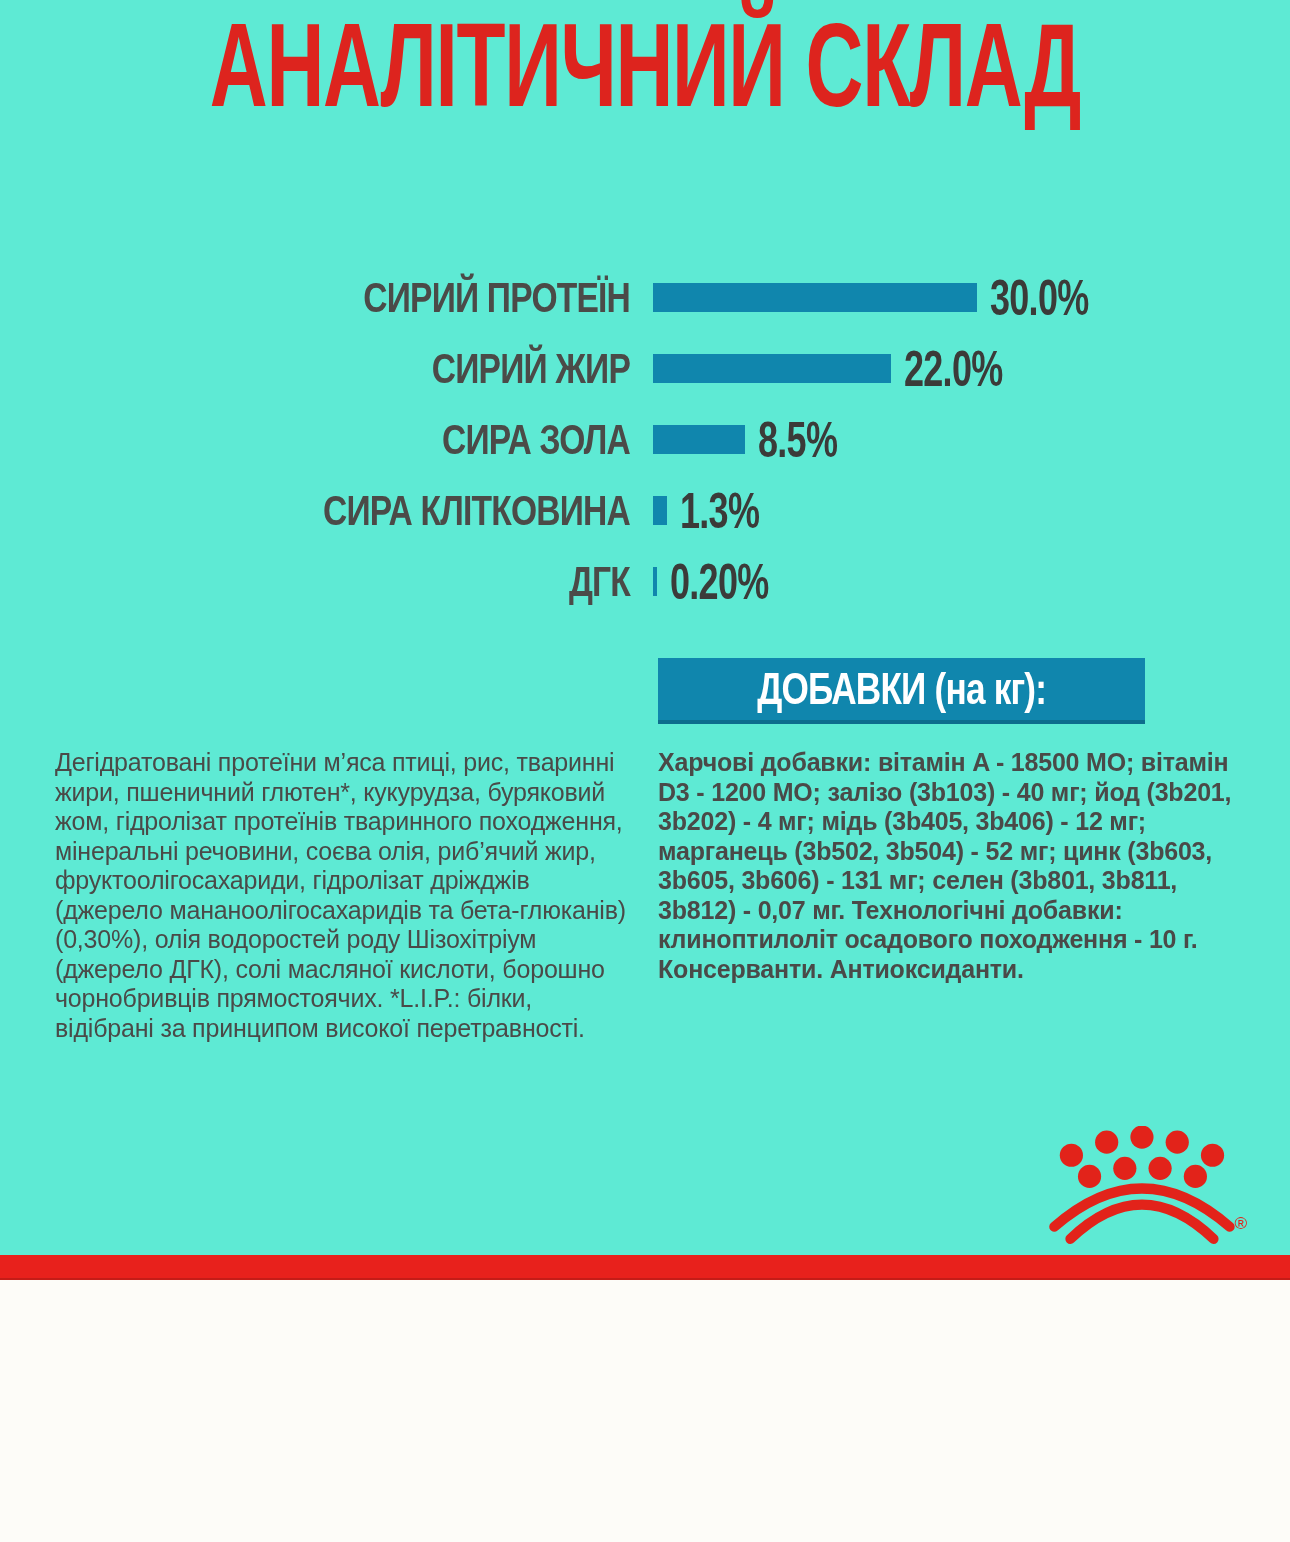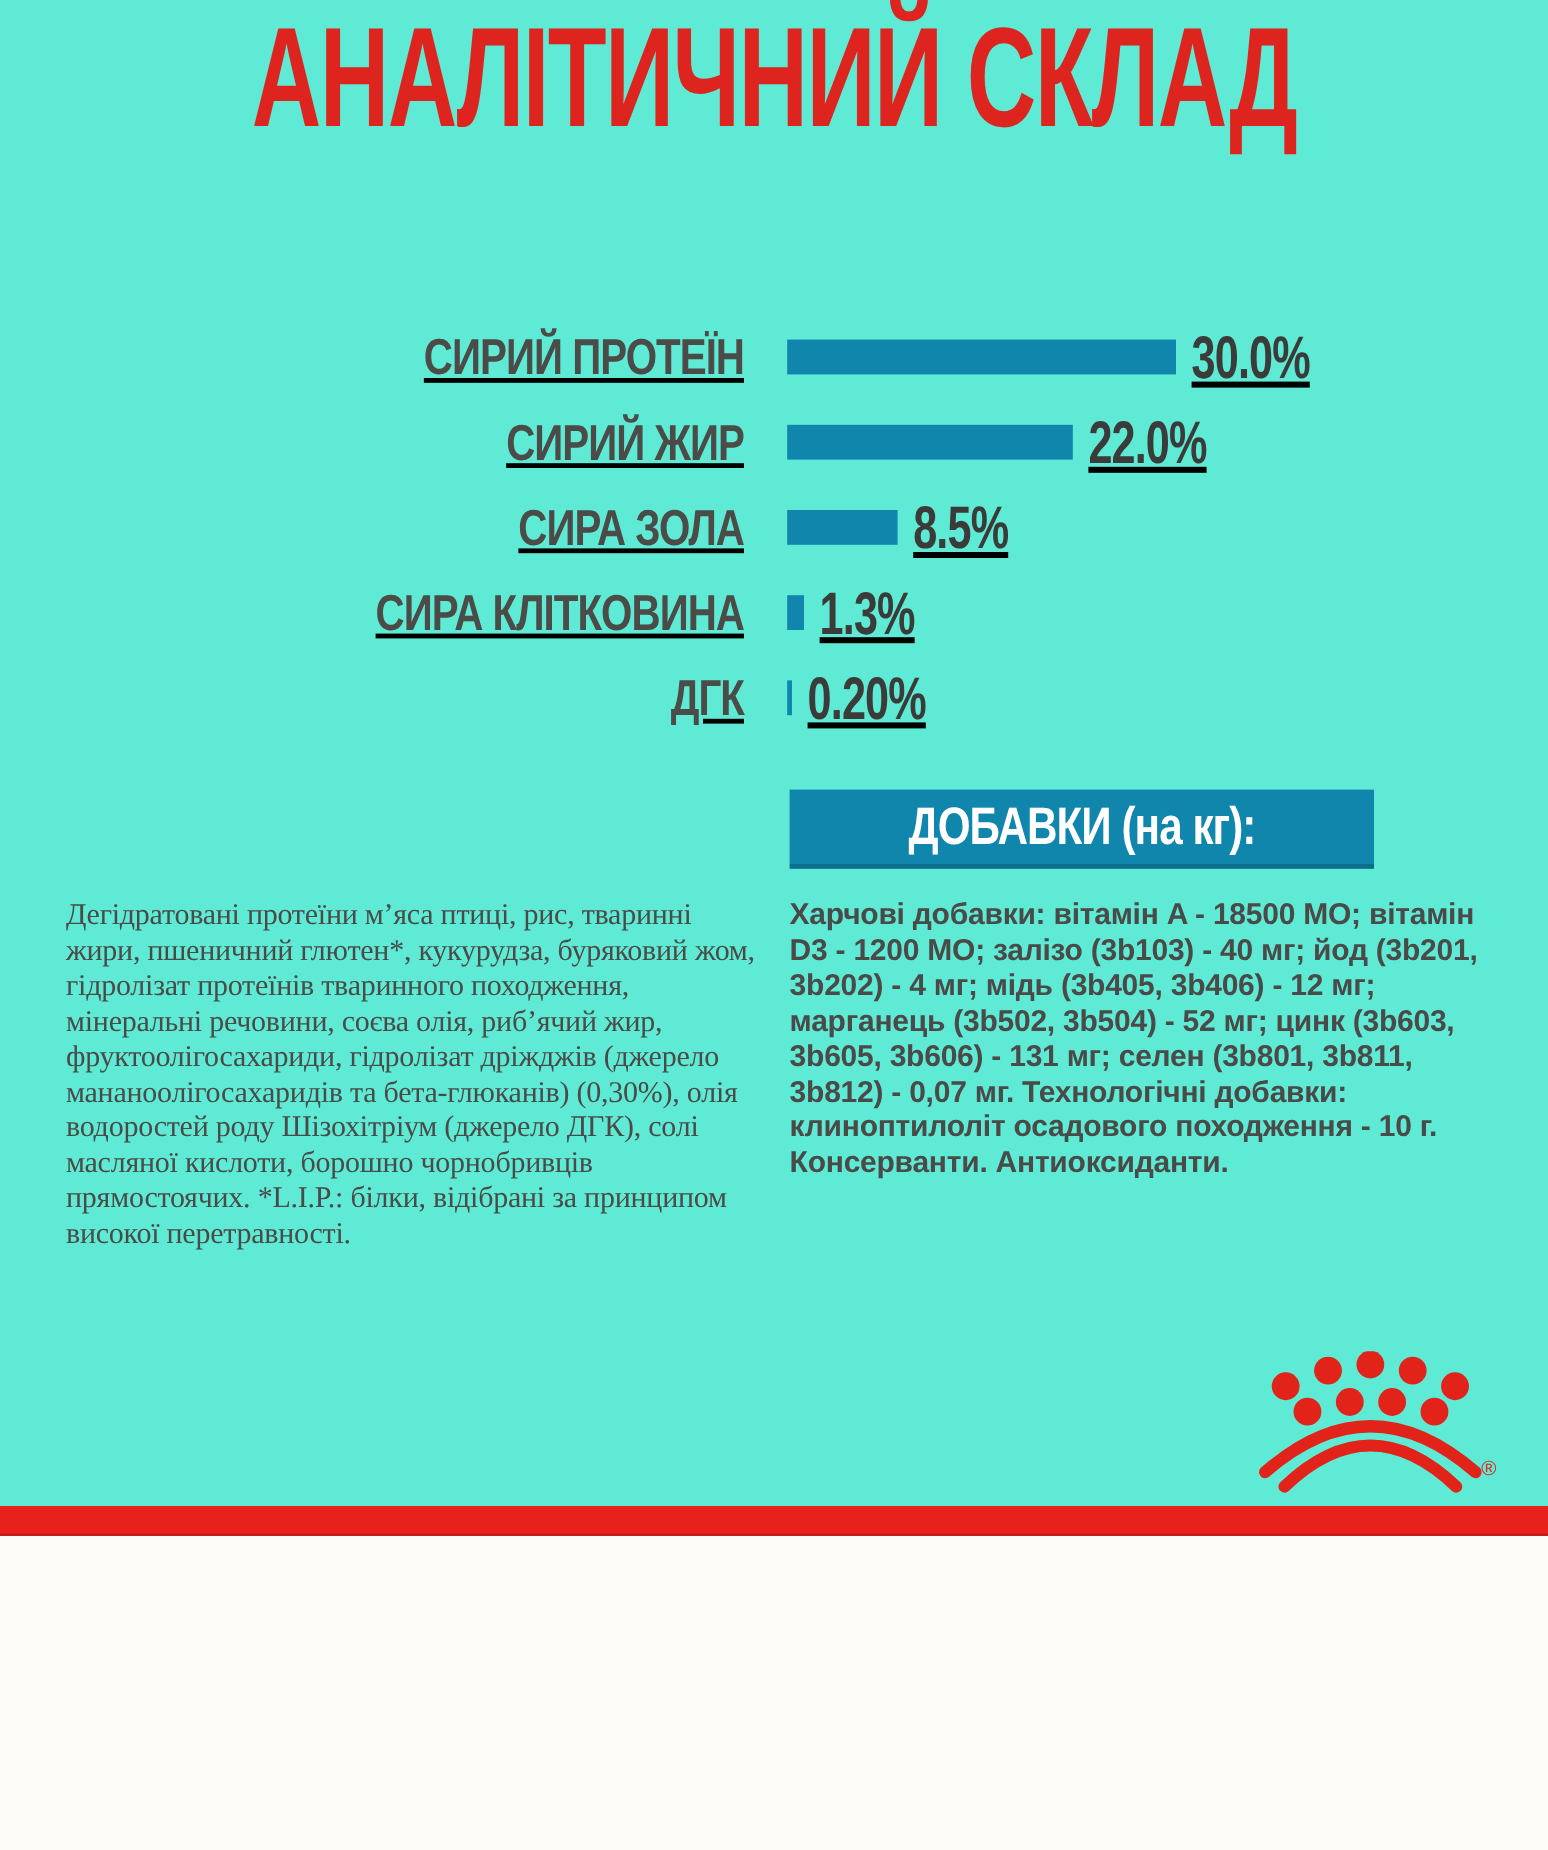--- a/index.html
+++ b/index.html
@@ -15,29 +15,29 @@
     position:absolute;top:6px;left:0;width:1290px;
     margin:0;text-align:center;
     font-size:118px;line-height:1.0;font-weight:700;
     letter-spacing:-2px;
     color:var(--red-accent,#dd241e);
     transform:scaleX(0.68);
     transform-origin:50% 0;
     white-space:nowrap;
   }
   
-  .chart{position:absolute;top:262px;left:0;width:1095px;text-decoration:underline;}
+  .chart{position:absolute;top:262px;left:10px;width:1095px;}
   .bar-row{display:flex;align-items:center;height:71px;}
   .bar-label{
     width:620px;flex:0 0 620px;text-align:right;
     font-size:42px;font-weight:700;color:#4b4b48;
     letter-spacing:-1px;white-space:nowrap;
     transform:scaleX(0.80);transform-origin:100% 50%;
   }
-  .bar-track{display:flex;align-items:center;margin-left:36px;text-align:right;}
+  .bar-track{display:flex;align-items:center;margin-left:23px;text-align:right;}
   .bar{height:29px;background:var(--teal,#1086ad);}
   .bar-value{
     margin-left:13px;
     font-size:50px;font-weight:700;color:#3b3b39;
     letter-spacing:-1px;white-space:nowrap;
     transform:scaleX(0.72);transform-origin:0 50%;
   }
   
   .section-header{
     position:absolute;top:658px;height:62px;
@@ -52,21 +52,21 @@
   }
   .hdr-left{left:55px;width:566px;}
   .hdr-right{left:658px;width:487px;}
   
   .body-text{
     position:absolute;top:748px;margin:0;
     font-size:25px;line-height:29.5px;
     color:#4a4a48;letter-spacing:-0.2px;
     text-align:left;
   }
-  .text-left{left:55px;width:575px;font-family:Liberation Serif, serif;}
+  .text-left{left:55px;width:575px;}
   .text-right{left:658px;width:585px;font-weight:bold;}
   
   .logo{position:absolute;left:1046px;top:1126px;width:202px;height:126px;}
   .red-band{
     position:absolute;left:0;top:1255px;width:1290px;height:23px;
     background:var(--red-band,#e8211c);
     border-bottom:2px solid rgba(0,0,0,0.15);
   }
   .lower-area{
     position:absolute;left:0;top:1280px;width:1290px;height:262px;

